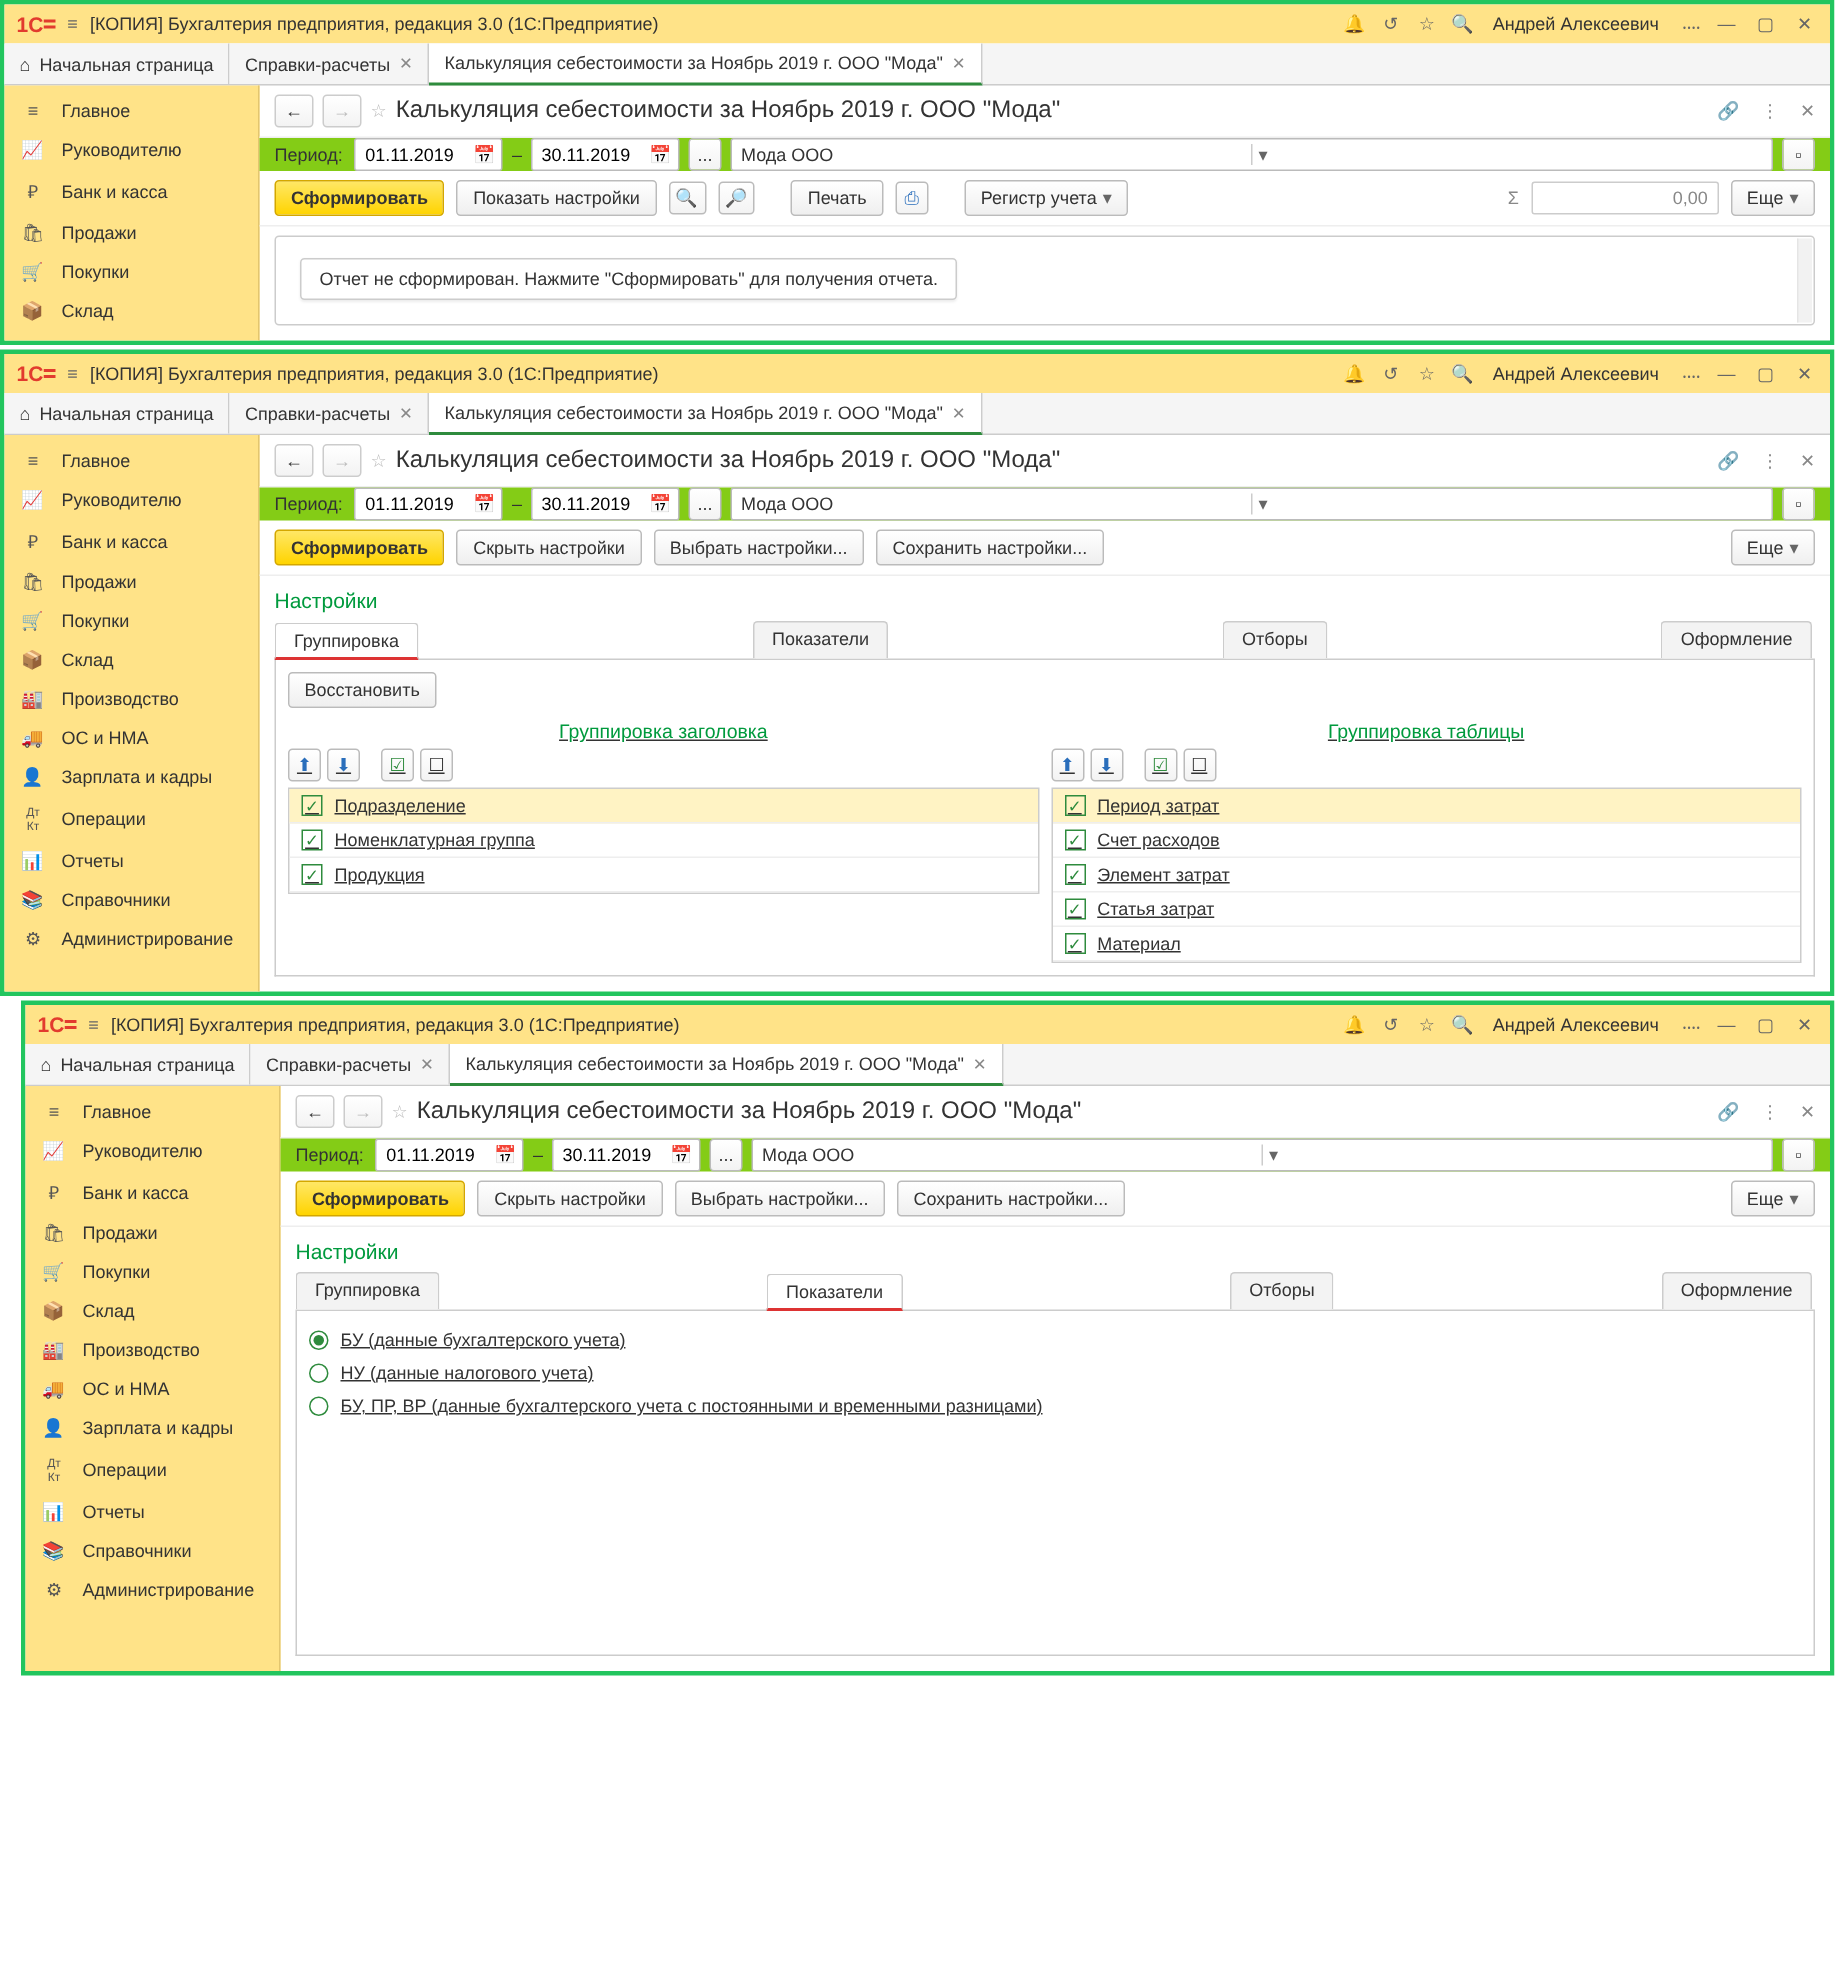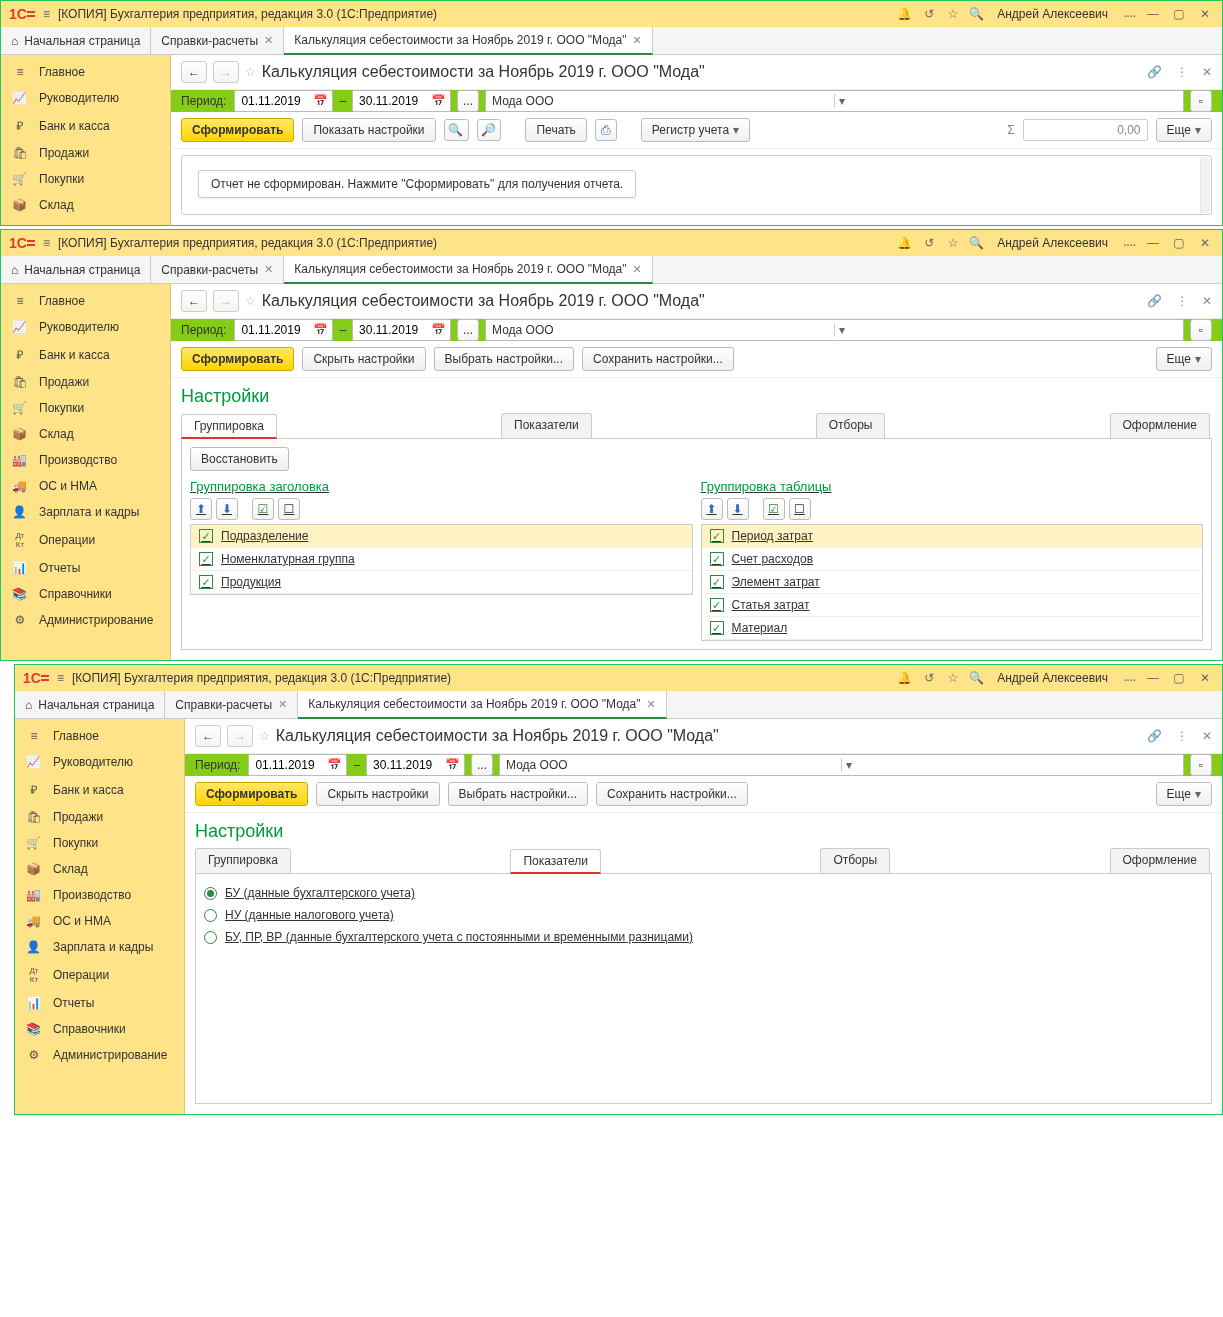--- a/index.html
+++ b/index.html
@@ -5,21 +5,21 @@
   * { box-sizing: border-box; }
   body {
     margin: 0;
     padding: 0;
     background: #ffffff;
     font-family: Arial, sans-serif;
     font-size: 12px;
     color: #333;
   }
   .window {
-    border: 1px solid #22c55e;
+    border: 3px solid #22c55e;
     margin-bottom: 3px;
     background: #fff;
   }
   .titlebar {
     background: #ffe388;
     display: flex;
     align-items: center;
     padding: 2px 8px;
     height: 26px;
   }
@@ -177,21 +177,21 @@
     box-shadow: 0 1px 2px rgba(0,0,0,0.08);
   }
   .scrollbar-v {
     position: absolute;
     right: 1px; top: 1px; bottom: 1px;
     width: 10px;
     background: #f2f2f2;
     border-left: 1px solid #e5e5e5;
   }
   .settings-section { padding: 4px 10px 10px 10px; }
-  .settings-title { color: #009a3d; font-size: 18px; margin: 4px 0 6px 0; }
+  .settings-title { color: #009a3d; font-size: 14px; margin: 4px 0 6px 0; }
   .subtabs {
     display: flex;
     border-bottom: 1px solid #ccc;
     justify-content: space-between;
   }
   .subtab {
     border: 1px solid #ccc;
     border-bottom: none;
     background: #f3f3f3;
     padding: 4px 12px;
@@ -204,21 +204,21 @@
     border-bottom: 2px solid #d33;
     position: relative;
     top: 1px;
   }
   .settings-body {
     border: 1px solid #ccc;
     border-top: none;
     padding: 8px;
     text-decoration: underline;
   }
-  .group-columns { display: flex; gap: 8px; margin-top: 8px; }
+  .group-columns { display: flex; gap: 8px; margin-top: 8px; text-align: center; }
   .group-col { flex: 1; }
   .group-col-title { color: #009a3d; font-size: 13px; margin-bottom: 4px; }
   .toolbar-small { display: flex; gap: 4px; margin-bottom: 4px; }
   .list-box { border: 1px solid #ccc; }
   .list-row {
     display:flex; align-items:center; gap:8px;
     padding: 4px 8px;
     border-bottom: 1px solid #eee;
   }
   .list-row.selected { background: #fff3c4; }

